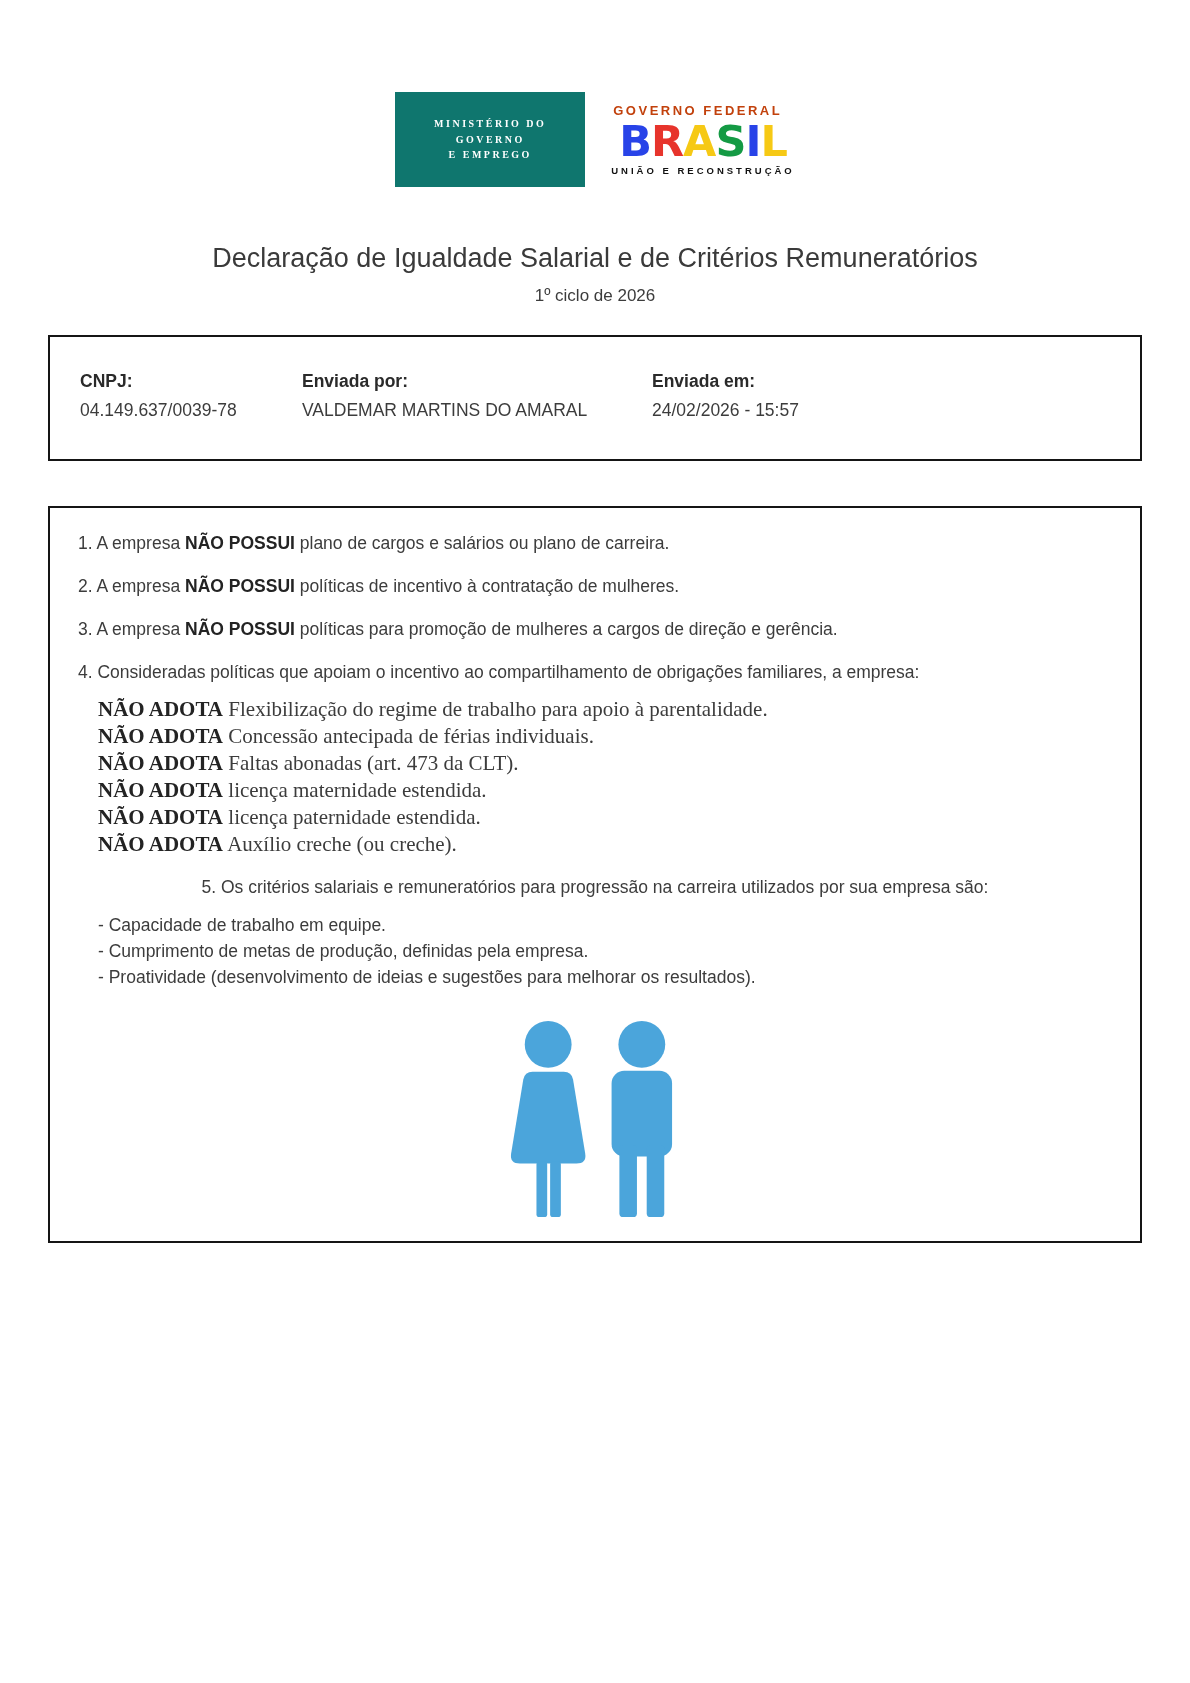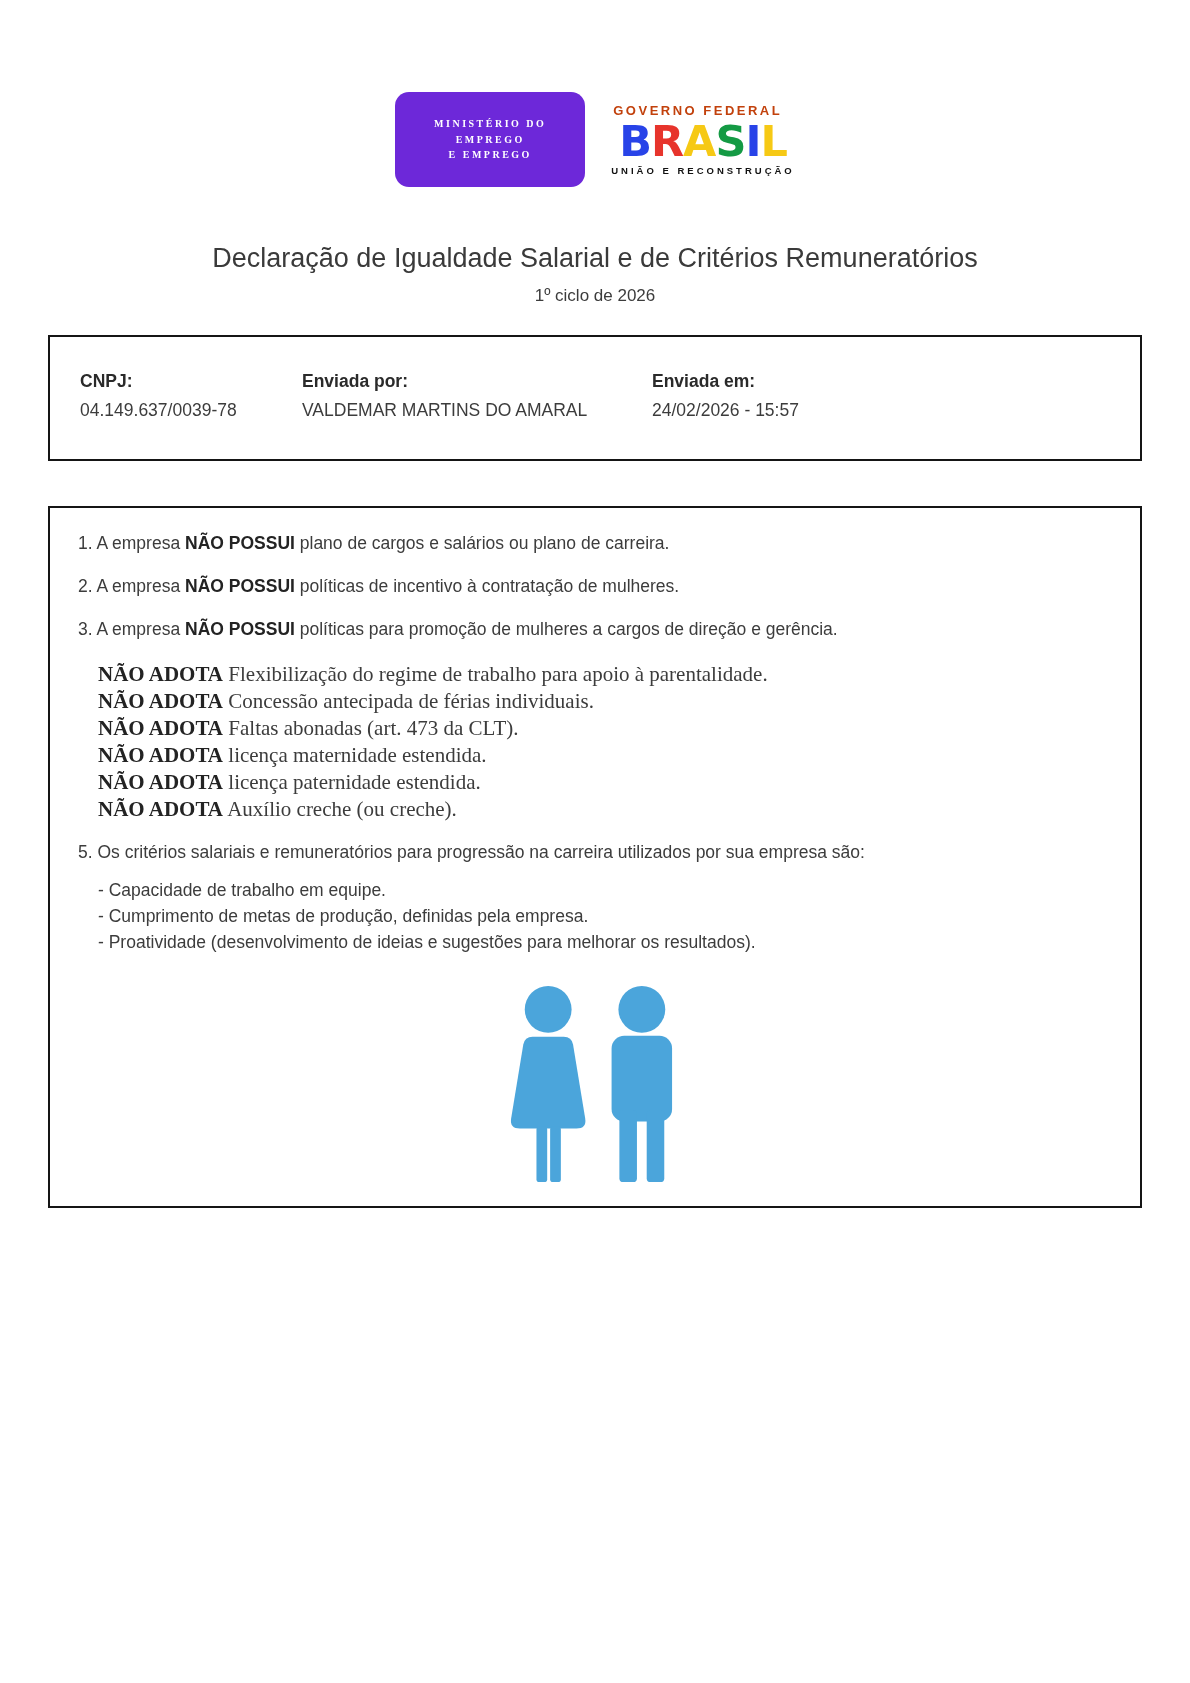--- a/index.html
+++ b/index.html
@@ -65,23 +65,23 @@
 
   .icon-wrap { display: flex; justify-content: center; margin-top: 30px; }
   .icon-wrap svg { display: block; }
 </style>
 </head>
 <body>
 
 <div class="page">
 
   <div class="header-logos">
-    <div class="ministry-box" style="background-color: #6d28d9; border-radius: 14px;">
+    <div class="ministry-box" style="background-color: #0f766e;">
       <div>MINISTÉRIO DO</div>
-      <div>EMPREGO</div>
+      <div>GOVERNO</div>
       <div>E EMPREGO</div>
     </div>
     <div class="gov-logo">
       <div class="gov-top">GOVERNO FEDERAL</div>
       <div class="brasil-word">
         <span style="color: rgb(40, 67, 232);">B</span><span style="color: rgb(231, 52, 44);">R</span><span style="color: rgb(246, 201, 21);">A</span><span style="color: rgb(20, 154, 68);">S</span><span style="color: rgb(40, 67, 232);">I</span><span style="color: rgb(246, 201, 21);">L</span>
       </div>
       <div class="gov-bottom">UNIÃO E RECONSTRUÇÃO</div>
     </div>
   </div>
@@ -107,30 +107,31 @@
   </div>
 
   <div class="main-box">
 
     <div class="item"><span>1. A empresa </span><b>NÃO POSSUI</b><span> plano de cargos e salários ou plano de carreira.</span></div>
 
     <div class="item"><span>2. A empresa </span><b>NÃO POSSUI</b><span> políticas de incentivo à contratação de mulheres.</span></div>
 
     <div class="item"><span>3. A empresa </span><b>NÃO POSSUI</b><span> políticas para promoção de mulheres a cargos de direção e gerência.</span></div>
 
+    <div class="item" style="margin-bottom:0;"><span>4. Consideradas políticas que apoiam o incentivo ao compartilhamento de obrigações familiares, a empresa:</span></div>
     <div class="sub-list">
       <div class="sub-line"><b>NÃO ADOTA</b><span> Flexibilização do regime de trabalho para apoio à parentalidade.</span></div>
       <div class="sub-line"><b>NÃO ADOTA</b><span> Concessão antecipada de férias individuais.</span></div>
       <div class="sub-line"><b>NÃO ADOTA</b><span> Faltas abonadas (art. 473 da CLT).</span></div>
       <div class="sub-line"><b>NÃO ADOTA</b><span> licença maternidade estendida.</span></div>
       <div class="sub-line"><b>NÃO ADOTA</b><span> licença paternidade estendida.</span></div>
       <div class="sub-line"><b>NÃO ADOTA</b><span> Auxílio creche (ou creche).</span></div>
     </div>
 
-    <div class="item" style="margin-bottom:0;"><span>5. Os critérios salariais e remuneratórios para progressão na carreira utilizados por sua empresa são:</span></div>
+    <div class="item" style="margin-bottom:0;text-align:center;"><span>5. Os critérios salariais e remuneratórios para progressão na carreira utilizados por sua empresa são:</span></div>
     <div class="dash-list">
       <div class="dash-line">- Capacidade de trabalho em equipe.</div>
       <div class="dash-line">- Cumprimento de metas de produção, definidas pela empresa.</div>
       <div class="dash-line">- Proatividade (desenvolvimento de ideias e sugestões para melhorar os resultados).</div>
     </div>
 
     <div class="icon-wrap" style="color: rgb(75, 165, 219);">
       <svg width="186" height="200" viewBox="0 0 190 205" aria-hidden="true">
         <g fill="currentColor">
           <circle cx="47" cy="25" r="24"></circle>

